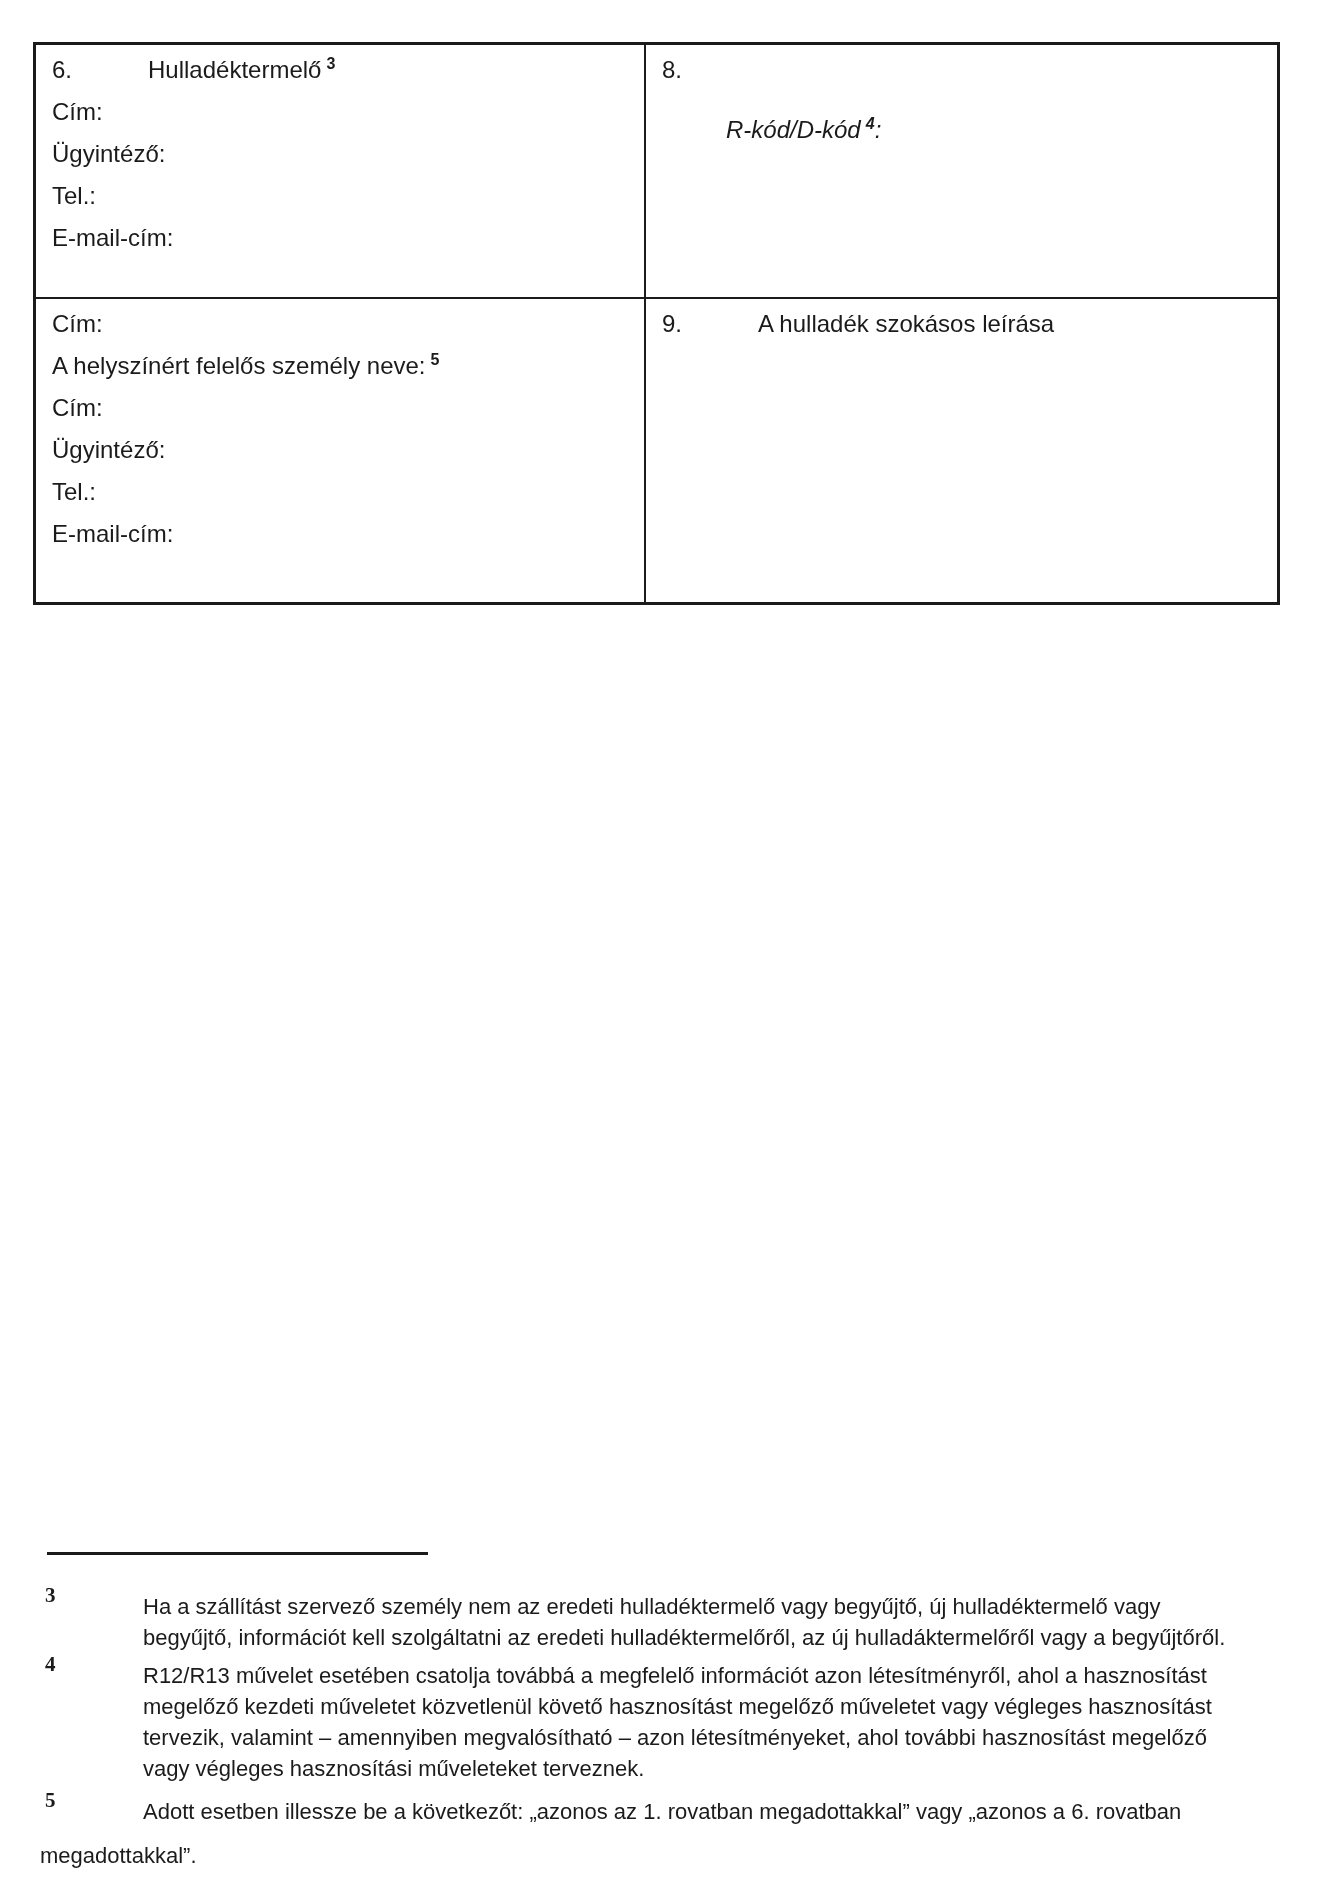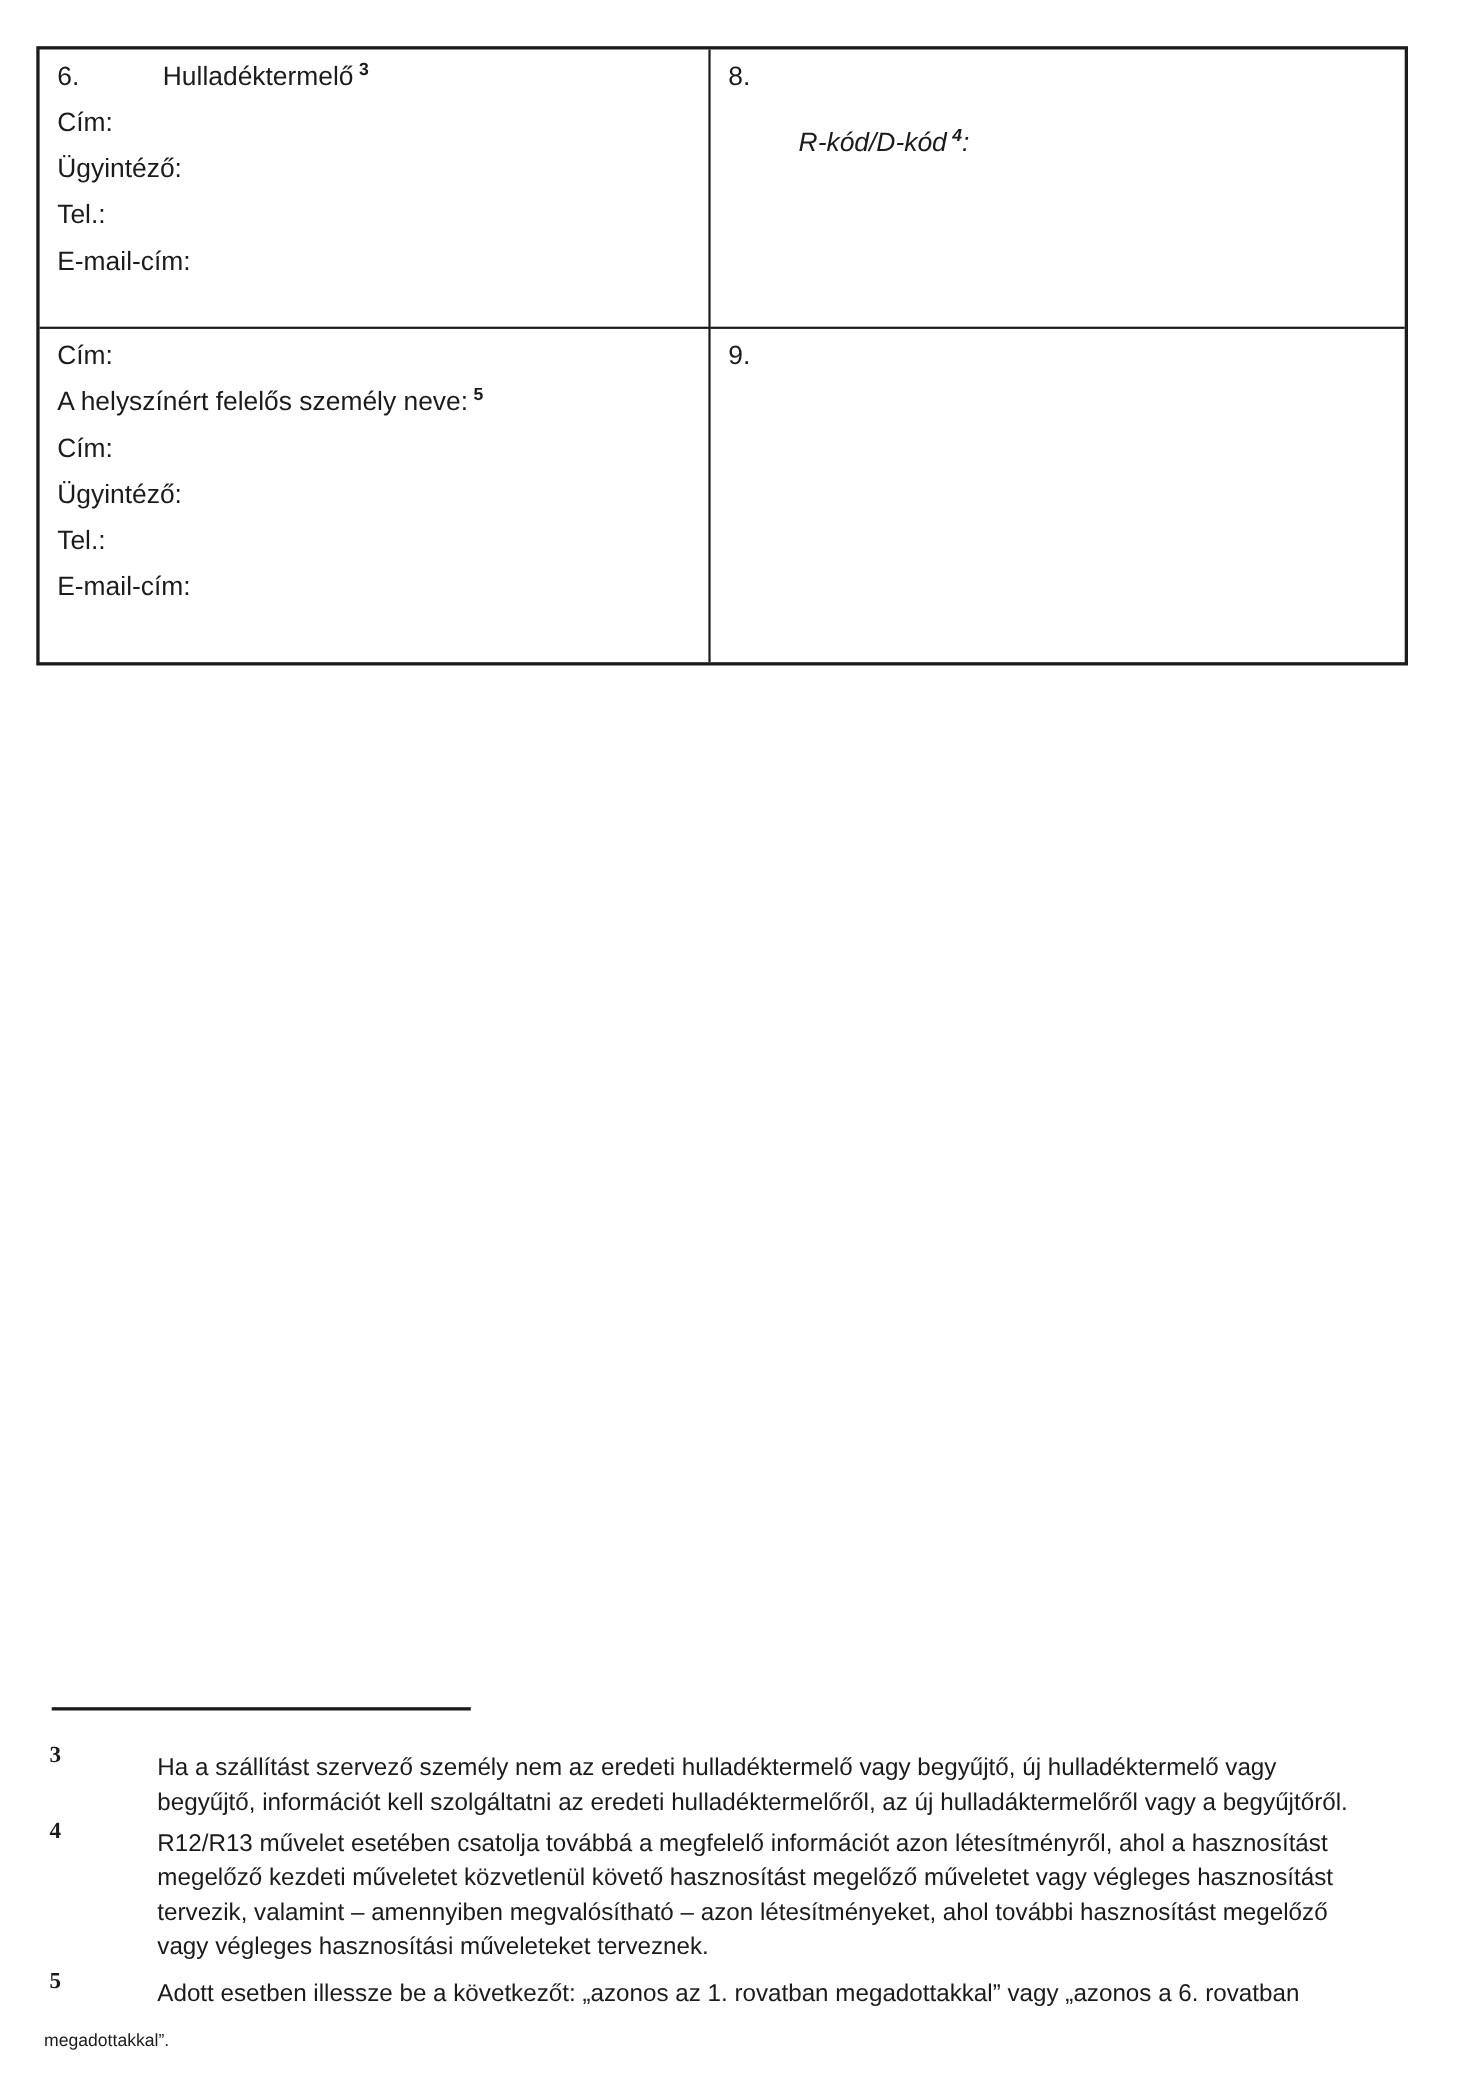--- a/index.html
+++ b/index.html
@@ -36,21 +36,21 @@
   .footnote{position:absolute;left:45px;font-size:22px;}
   .fn-marker{
     position:absolute;left:0;top:-8px;
     font-family:"Liberation Serif","DejaVu Serif",serif;
     font-weight:bold;font-size:21px;
   }
   .fn-text{margin-left:98px;line-height:31px;white-space:pre;}
   #footnote-3{top:1591px;}
   #footnote-4{top:1660px;}
   #footnote-5{top:1796px;}
-  .fn-cont{position:absolute;left:40px;top:1840px;font-size:16px;line-height:31px;white-space:pre;}
+  .fn-cont{position:absolute;left:40px;top:1840px;font-size:22px;line-height:31px;white-space:pre;}
 </style>
 </head>
 <body>
 
 <div class="page">
 
   <div class="form-table">
 
     <div class="cell b-right b-bottom">
       <div class="cell-header">
@@ -75,20 +75,21 @@
       <div class="field-line"><span>A helyszínért felelős személy neve:</span><sup class="ref">5</sup></div>
       <div class="field-line">Cím:</div>
       <div class="field-line">Ügyintéző:</div>
       <div class="field-line">Tel.:</div>
       <div class="field-line">E-mail-cím:</div>
     </div>
 
     <div class="cell">
       <div class="cell-header">
         <span class="cell-num">9.</span>
+        <span class="cell-title">A hulladék szokásos leírása</span>
       </div>
     </div>
 
   </div>
 
   <div class="fn-sep"></div>
 
   <div class="footnote" id="footnote-3">
     <span class="fn-marker">3</span>
     <div class="fn-text">Ha a szállítást szervező személy nem az eredeti hulladéktermelő vagy begyűjtő, új hulladéktermelő vagy

